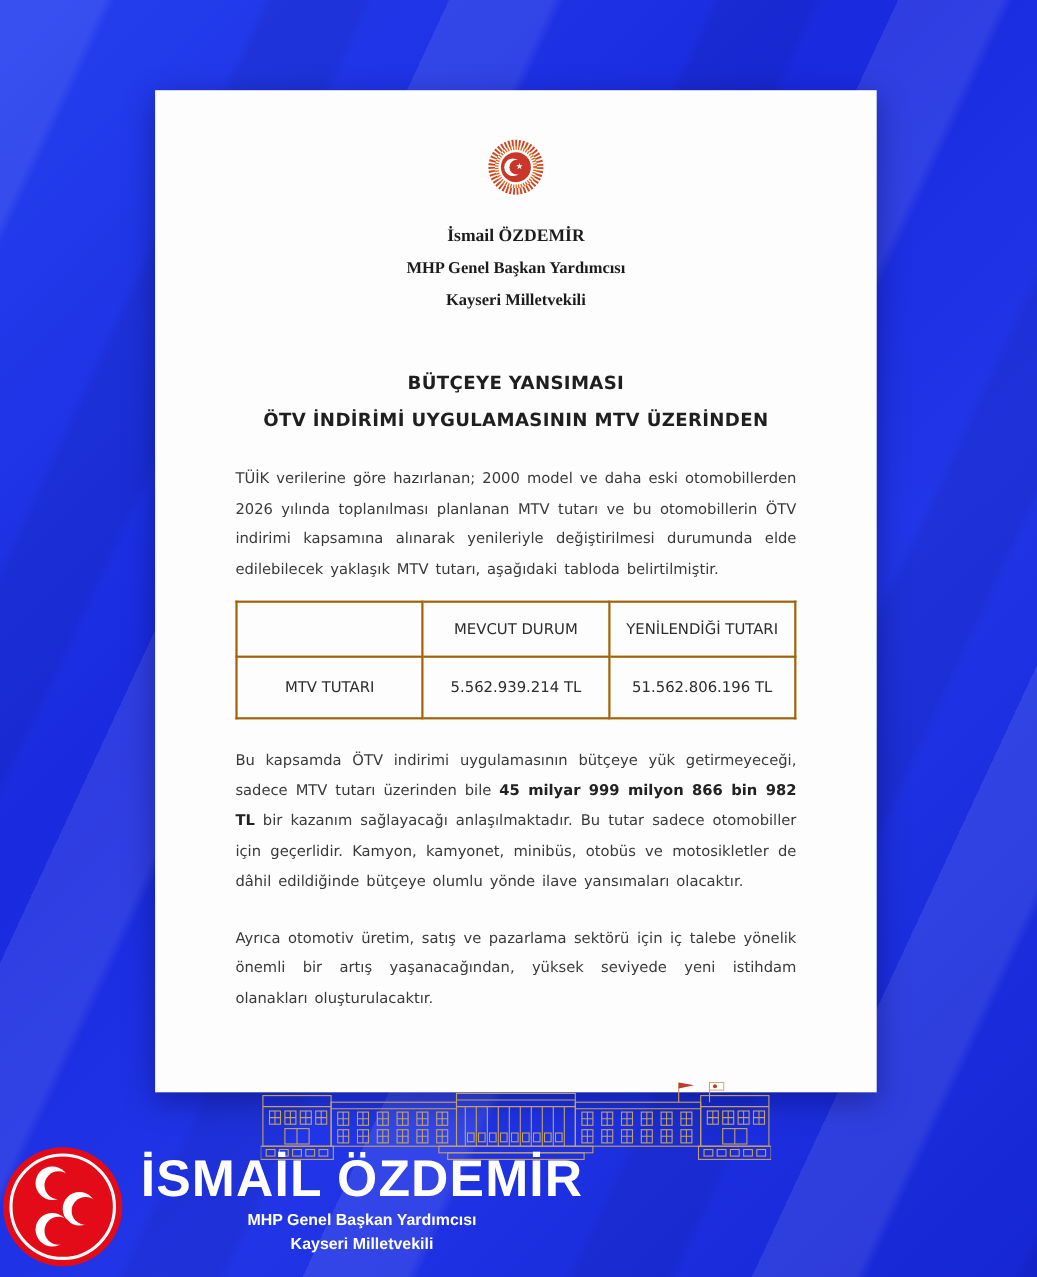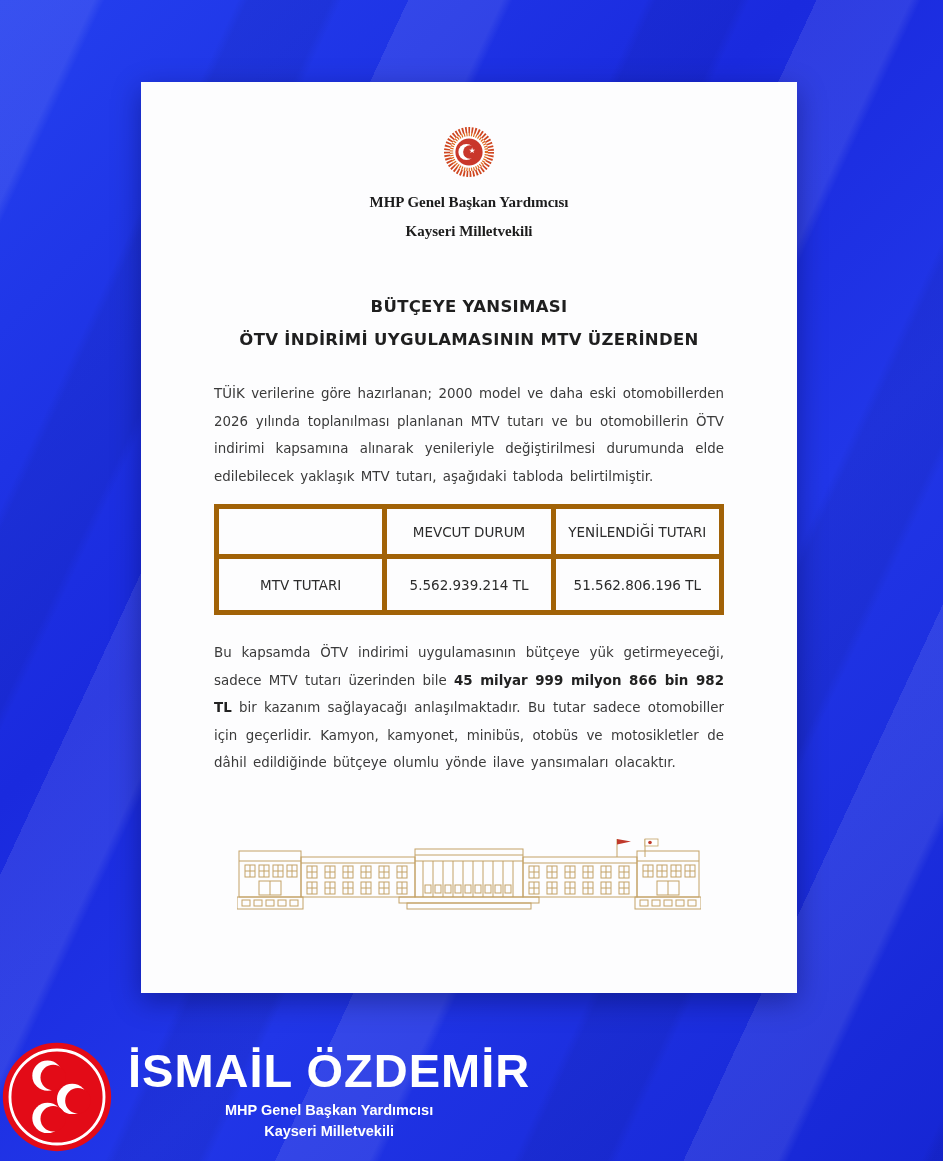--- a/index.html
+++ b/index.html
@@ -44,21 +44,21 @@
     word-spacing:2px;
   }
   .para strong { color:#222; }
 
   table.mtv-table {
     margin-top:14px; width:100%;
     border-collapse:collapse;
     font-size:13.5px; color:#2c2c2c;
   }
   .mtv-table td {
-    border:5px solid #a16207;
+    border:2px solid #a16207;
     text-align:center; vertical-align:middle;
     width:33.33%;
   }
   .mtv-table tr.head-row td { height:50px; }
   .mtv-table tr.data-row td { height:56px;text-align:center; }
 
   .building-wrap { margin-top:58px; text-align:center; }
 
   
   .footer {
@@ -92,20 +92,21 @@
       <circle cx="26" cy="26" r="17.5" fill="none" stroke="#e06a1f" stroke-width="3.4" stroke-dasharray="1.2 1.2"></circle>
       <circle cx="26" cy="26" r="15.2" fill="#ffffff"></circle>
       <circle cx="26" cy="26" r="13.6" fill="#c9372b"></circle>
       <circle cx="23.4" cy="26" r="8" fill="#ffffff"></circle>
       <circle cx="26.8" cy="26" r="6.7" fill="#c9372b"></circle>
       <text x="29.2" y="25.3" font-size="7.5" fill="#ffffff" text-anchor="middle" dominant-baseline="middle">★</text>
     </svg>
   </div>
 
   <div class="letterhead">
+    <div class="lh-name">İsmail ÖZDEMİR</div>
     <div class="lh-role">MHP Genel Başkan Yardımcısı</div>
     <div class="lh-const">Kayseri Milletvekili</div>
   </div>
 
   <div class="doc-title">
     <div>BÜTÇEYE YANSIMASI</div>
     <div>ÖTV İNDİRİMİ UYGULAMASININ MTV ÜZERİNDEN</div>
   </div>
 
   <p class="para">TÜİK verilerine göre hazırlanan; 2000 model ve daha eski otomobillerden 2026 yılında toplanılması planlanan MTV tutarı ve bu otomobillerin ÖTV indirimi kapsamına alınarak yenileriyle değiştirilmesi durumunda elde edilebilecek yaklaşık MTV tutarı, aşağıdaki tabloda belirtilmiştir.</p>
@@ -120,20 +121,21 @@
       <tr class="data-row">
         <td>MTV TUTARI</td>
         <td>5.562.939.214 TL</td>
         <td>51.562.806.196 TL</td>
       </tr>
     </tbody>
   </table>
 
   <p class="para"><span>Bu kapsamda ÖTV indirimi uygulamasının bütçeye yük getirmeyeceği, sadece MTV tutarı üzerinden bile </span><strong>45 milyar 999 milyon 866 bin 982 TL</strong><span> bir kazanım sağlayacağı anlaşılmaktadır. Bu tutar sadece otomobiller için geçerlidir. Kamyon, kamyonet, minibüs, otobüs ve motosikletler de dâhil edildiğinde bütçeye olumlu yönde ilave yansımaları olacaktır.</span></p>
 
+  <p class="para">Ayrıca otomotiv üretim, satış ve pazarlama sektörü için iç talebe yönelik önemli bir artış yaşanacağından, yüksek seviyede yeni istihdam olanakları oluşturulacaktır.</p>
 
   <div class="building-wrap">
     <svg width="464" height="78" viewBox="0 0 464 78" fill="none" stroke="#c3a266" stroke-width="1">
       <defs>
         <g id="win">
           <rect x="0" y="0" width="10" height="12"></rect>
           <line x1="5" y1="0" x2="5" y2="12"></line>
           <line x1="0" y1="6" x2="10" y2="6"></line>
         </g>
       </defs>

